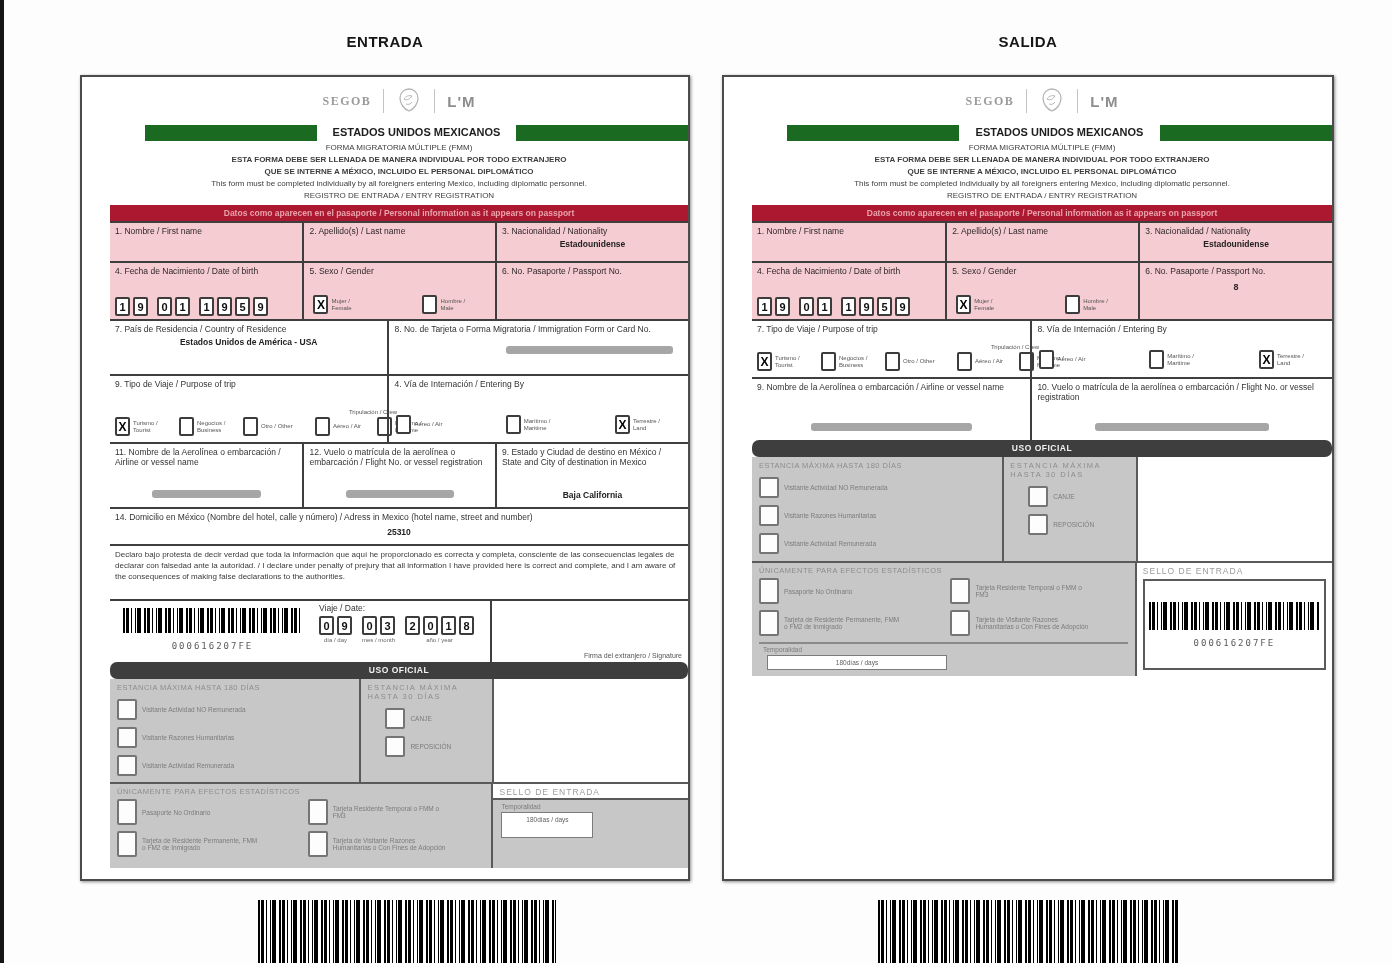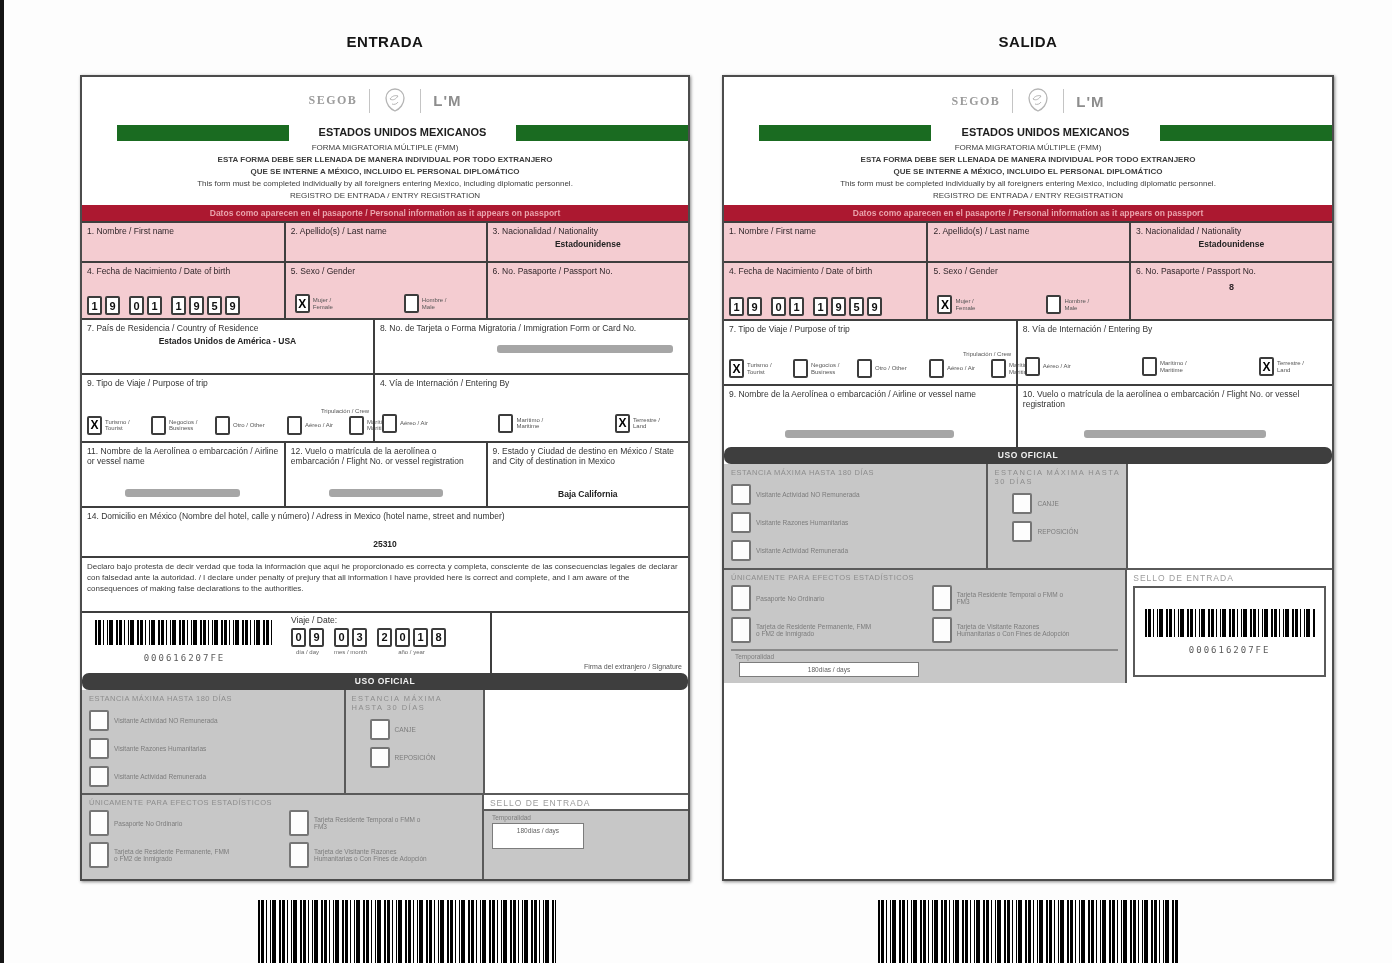--- a/index.html
+++ b/index.html
@@ -7,21 +7,21 @@
     font-family:"Liberation Sans", sans-serif; color:#333; position:relative; }
 
   .edge-strip { position:absolute; left:0; top:0; width:4px; height:100%; background:#151515; }
 
   .page-title { position:absolute; top:33px; font-size:15px; font-weight:bold; color:#161616;
     letter-spacing:.5px; text-align:center; }
   #entrada-title { left:80px; width:610px; }
   #salida-title  { left:722px; width:612px; }
 
   .form { position:absolute; top:75px; height:806px; background:#fff; border:2px solid #4c4c4c;
-    box-shadow:1px 1px 3px rgba(0,0,0,.45); display:flex; flex-direction:column; }
+    box-shadow:1px 1px 3px rgba(0,0,0,.45); display:flex; flex-direction:column;padding-left:28px; }
   #form-entrada { left:80px;  width:610px; }
   #form-salida  { left:722px; width:612px; }
 
   
   .logos { height:48px; display:flex; align-items:center; justify-content:center; gap:12px; }
   .segob { font-family:"Liberation Serif", serif; font-size:12px; font-weight:bold;
     letter-spacing:1.5px; color:#9b9b9b; }
   .logo-div { width:1px; height:24px; background:#c4c4c4; }
   .eagle svg { display:block; }
   .inm { font-size:15px; font-weight:bold; color:#8d8d8d; letter-spacing:1px; }
@@ -290,21 +290,21 @@
     <div class="cell third">
       <span>12. Vuelo o matrícula de la aerolínea o embarcación / Flight No. or vessel registration</span>
       <div class="redact center"></div>
     </div>
     <div class="cell third" style="width:33.4%">
       <span>9. Estado y Ciudad de destino en México / State and City of destination in Mexico</span>
       <div class="cell-value v-bottom">Baja California</div>
     </div>
   </div>
 
-  <div class="row white" style="height:50px">
+  <div class="row white" style="height:37px">
     <div class="cell" style="width:100%">
       <span>14. Domicilio en México (Nombre del hotel, calle y número) / Adress in Mexico (hotel name, street and number)</span>
       <div class="cell-value v-bottom">25310</div>
     </div>
   </div>
 
   <div class="declaration">Declaro bajo protesta de decir verdad que toda la información que aquí he proporcionado es correcta y completa, consciente de las consecuencias legales de declarar con falsedad ante la autoridad. / I declare under penalty of prejury that all information I have provided here is correct and complete, and I am aware of the consequences of making false declarations to the authorities.</div>
 
   <div class="sig-row">
     <div class="bc-block">
@@ -486,21 +486,21 @@
           <span class="cb-label">Hombre / Male</span>
         </div>
       </div>
     </div>
     <div class="cell third" style="width:33.4%">
       <span>6. No. Pasaporte / Passport No.</span>
       <div class="salida-pass-val">8</div>
     </div>
   </div>
 
-  <div class="row white" style="height:65px">
+  <div class="row white" style="height:58px">
     <div class="cell half-l">
       <span>7. Tipo de Viaje / Purpose of trip</span>
       <div class="trip-strip">
         <div class="cb-item">
           <span class="cb">
               <i>X</i>
             </span>
           <span class="cb-label">Turismo / Tourist</span>
         </div>
         <div class="cb-item">

